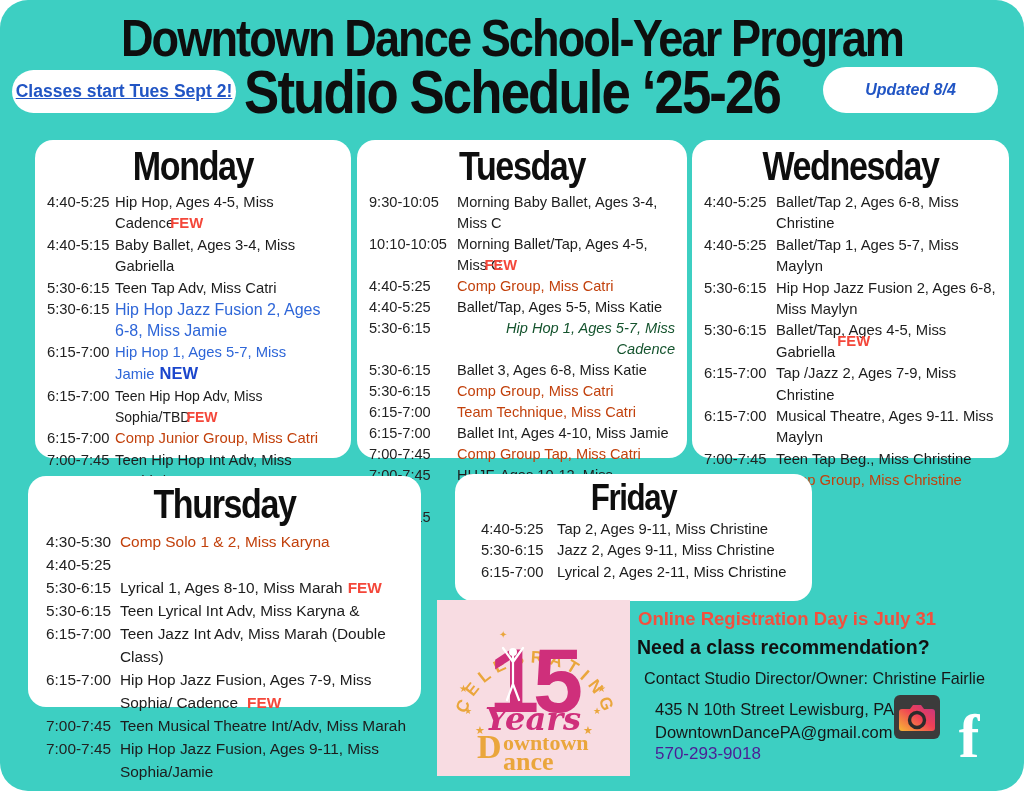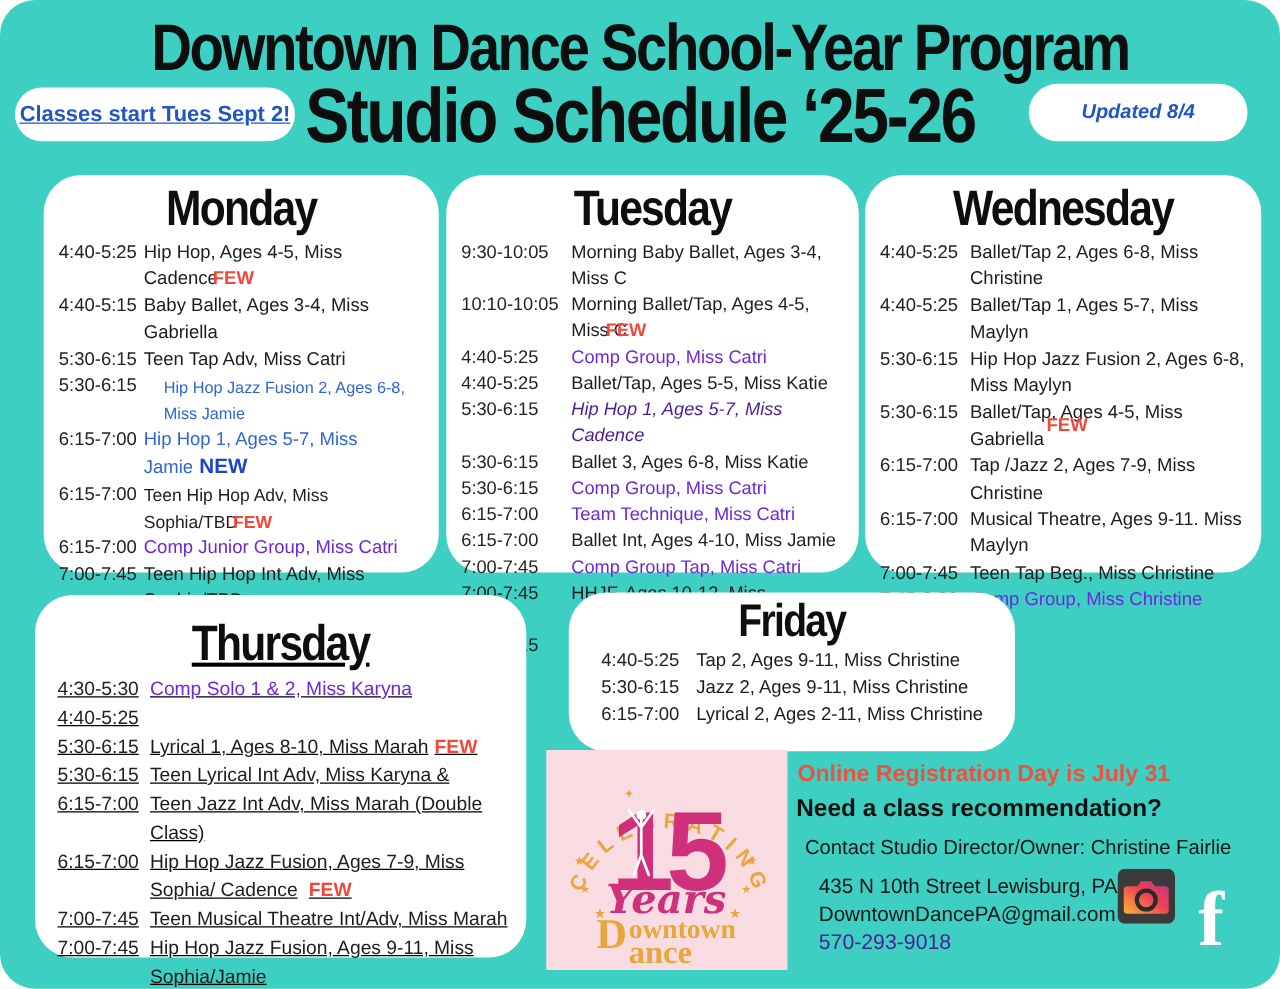--- a/index.html
+++ b/index.html
@@ -12,44 +12,44 @@
             transform:scale(.96,1.12); }
   .title2 { position:absolute; top:60px; left:0; width:1024px; text-align:center;
             font-weight:800; font-size:55px; letter-spacing:-2px; color:#0e0e0e;
             transform:scale(.96,1.12); }
   .pill { position:absolute; background:#ffffff; border-radius:26px; display:flex;
           align-items:center; justify-content:center; color:#2155c4; font-weight:700; }
   .pill-left  { left:12px;  top:70px; width:224px; height:43px; font-size:17.5px;text-decoration:underline; }
   .pill-right { left:823px; top:67px; width:175px; height:46px; font-size:16px; font-style:italic; }
 
   
-  .card { position:absolute; background:#ffffff; border-radius:30px; padding:6px 12px 10px 12px; }
+  .card { position:absolute; background:#ffffff; border-radius:18px; padding:6px 12px 10px 12px; }
   .card-monday    { left:35px;  top:140px; width:316px; height:318px; }
   .card-tuesday   { left:357px; top:140px; width:330px; height:318px; }
   .card-wednesday { left:692px; top:140px; width:317px; height:318px; }
-  .card-thursday  { left:28px;  top:476px; width:393px; height:290px; padding-top:18px;text-decoration:underline; }
+  .card-thursday  { left:28px;  top:476px; width:393px; height:231px; padding-top:8px; }
   .card-friday    { left:455px; top:474px; width:357px; height:127px; padding-top:4px; }
   .day-title { text-align:center; font-weight:800; color:#0e0e0e; font-size:37px;
                letter-spacing:-1.5px; transform:scale(.92,1.08); margin-bottom:4px; }
   .card-friday .day-title { font-size:34px; margin-bottom:2px; }
   .rows { font-size:14.8px; line-height:21.4px; color:#1c1c1c; }
   .card-thursday .rows { font-size:15.4px; line-height:23px; }
   .card-tuesday .rows  { font-size:14.6px; line-height:21px; }
   .row { display:flex; }
   .time { flex:0 0 auto; white-space:nowrap; color:#222; }
   .card-monday    .time { width:68px; }
   .card-tuesday   .time { width:88px; }
   .card-wednesday .time { width:72px; }
   .card-thursday  .time { width:80px; text-align:left; padding-left:6px; }
   .card-friday    .time { width:90px; padding-left:14px; }
   .desc { flex:1 1 auto; }
   .s-blue      { color:#2e66d8; }
-  .s-blue-sm   { color:#2e66d8; font-size:13px;margin-left:16px; }
-  .s-gray      { color:#6d28d9; }
-  .s-gray-italic { color:#4c1d95; font-style:italic; }
+  .s-blue-sm   { color:#2e66d8; font-size:16px; }
+  .s-gray      { color:#c2410c; }
+  .s-gray-italic { color:#14532d; font-style:italic;text-align:right; }
   .s-black-sm  { font-size:14px; }
   .badge { font-weight:800; white-space:nowrap; }
   .b-red  { color:#f4473a; }
   .b-blue { color:#1b46cc; font-size:16.5px; }
   .m-overlap  { margin-left:-4px; }
   .m-overlap2 { margin-left:-17px; }
   .m-raised   { position:relative; top:-11px; margin-left:2px; }
   .m-gap      { margin-left:9px; }
   .m-sp       { margin-left:5px; }
 

